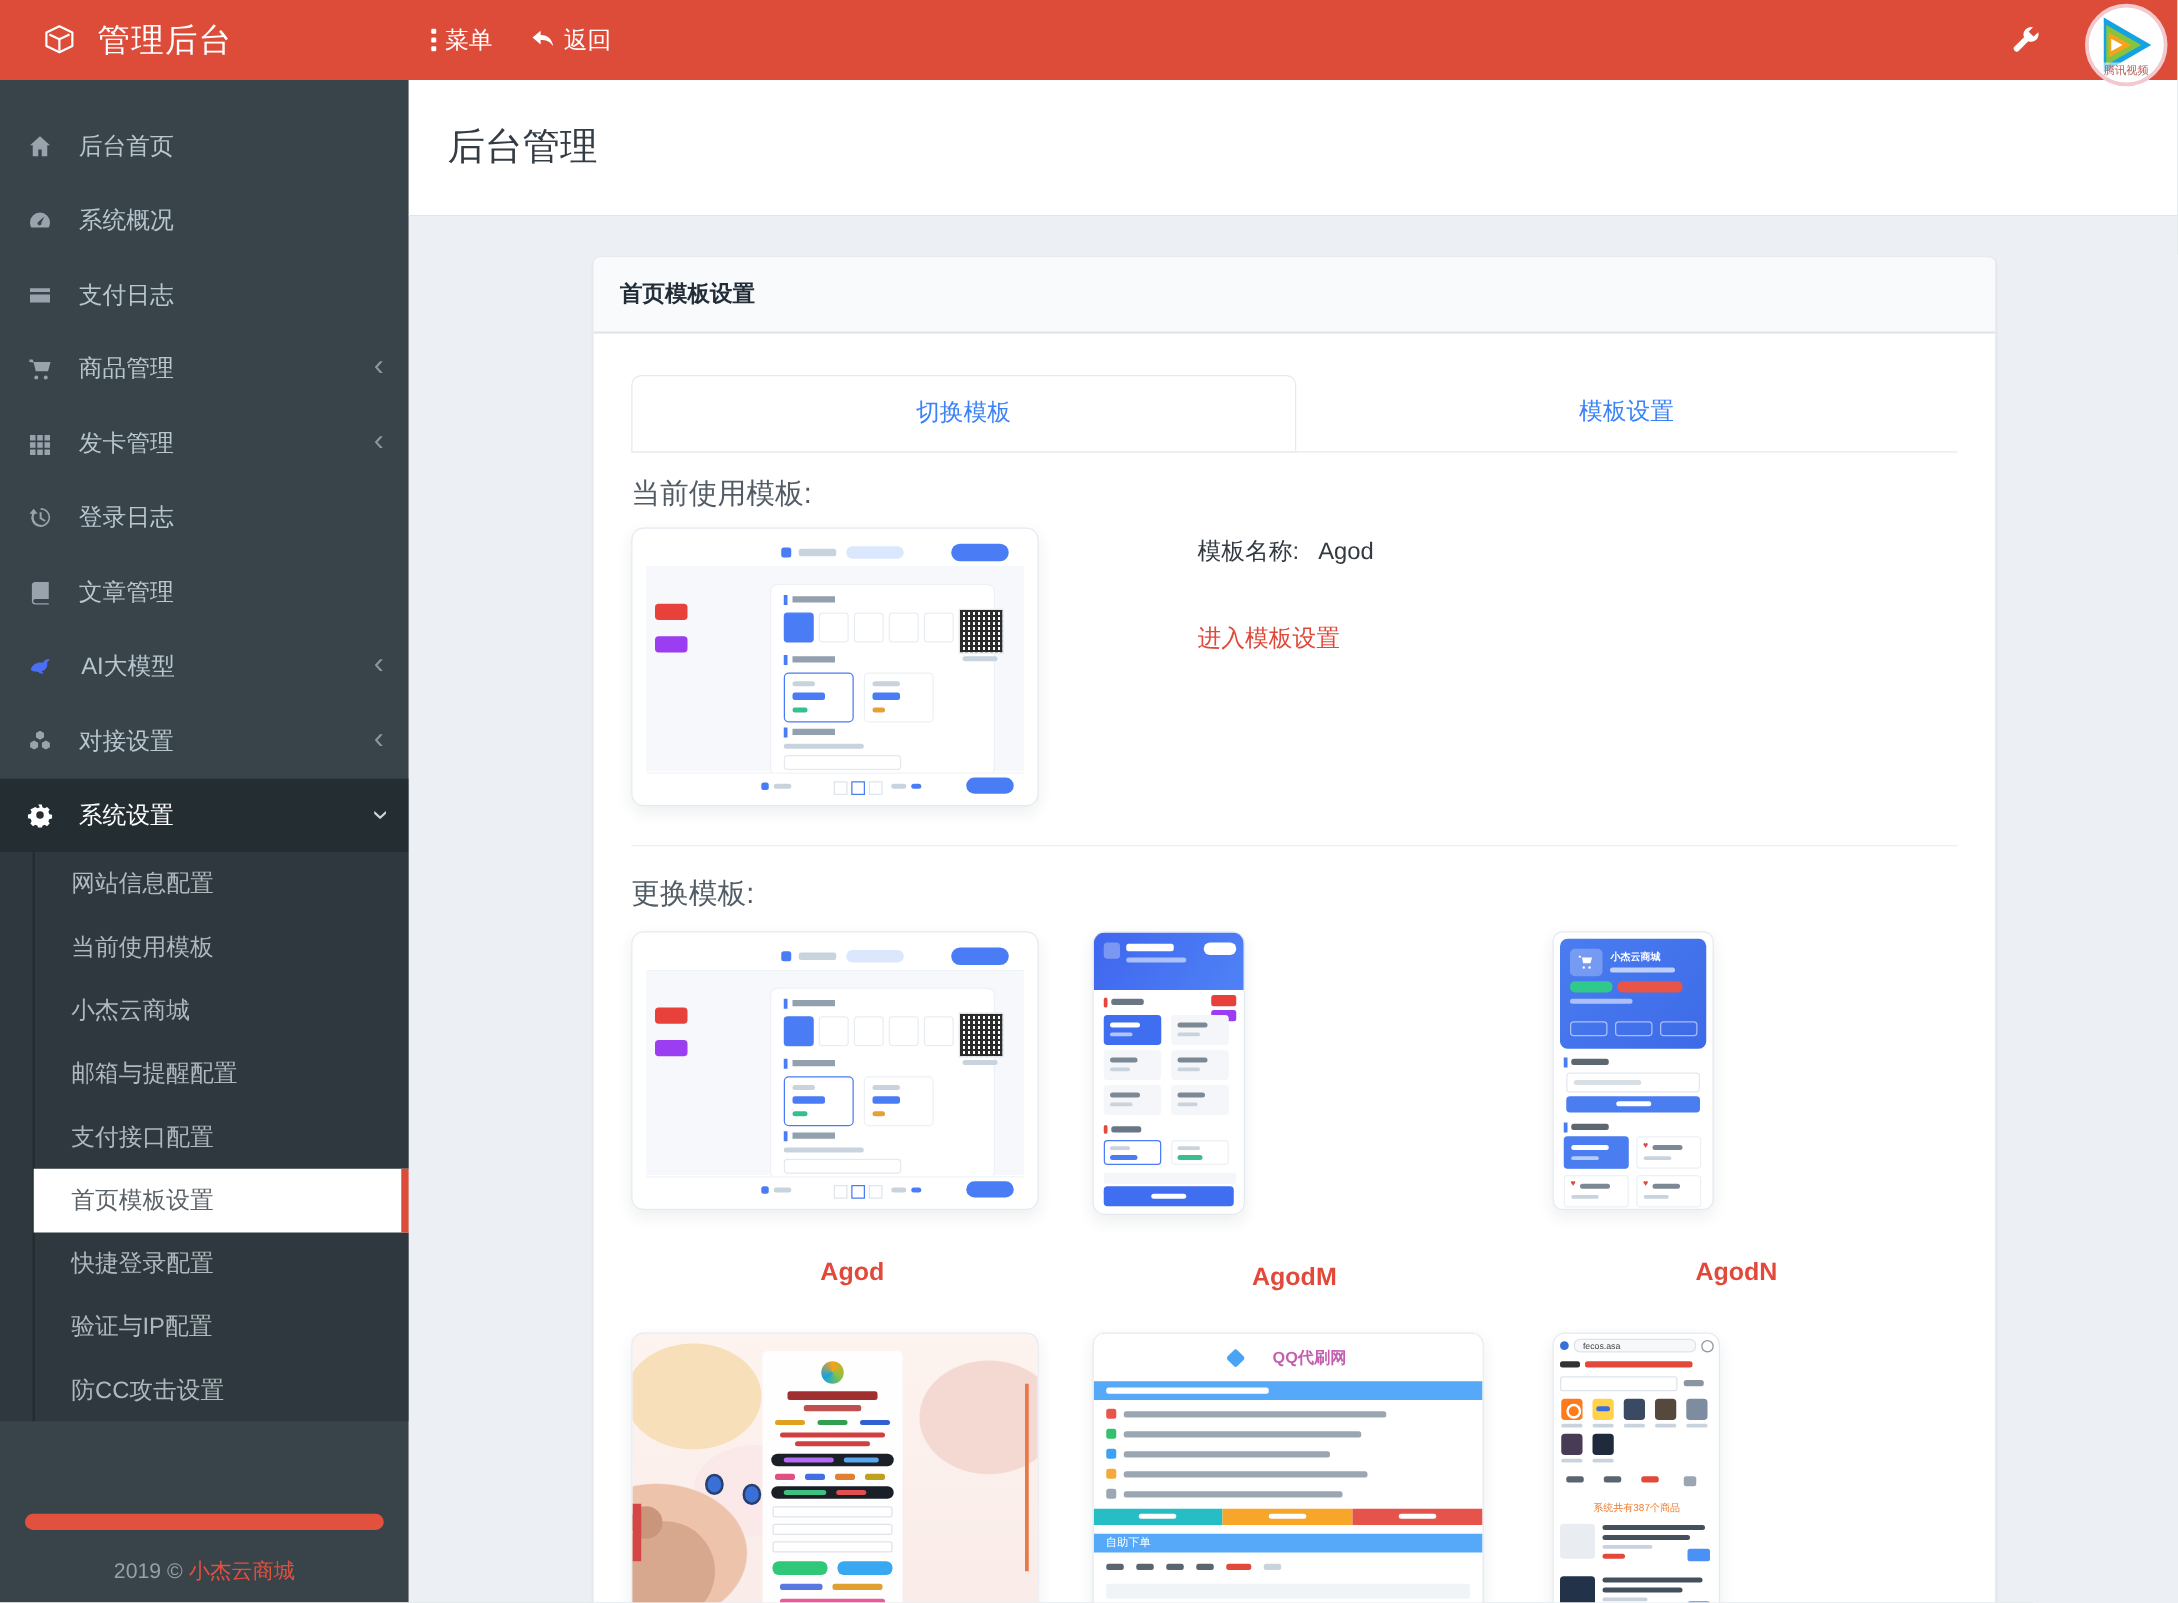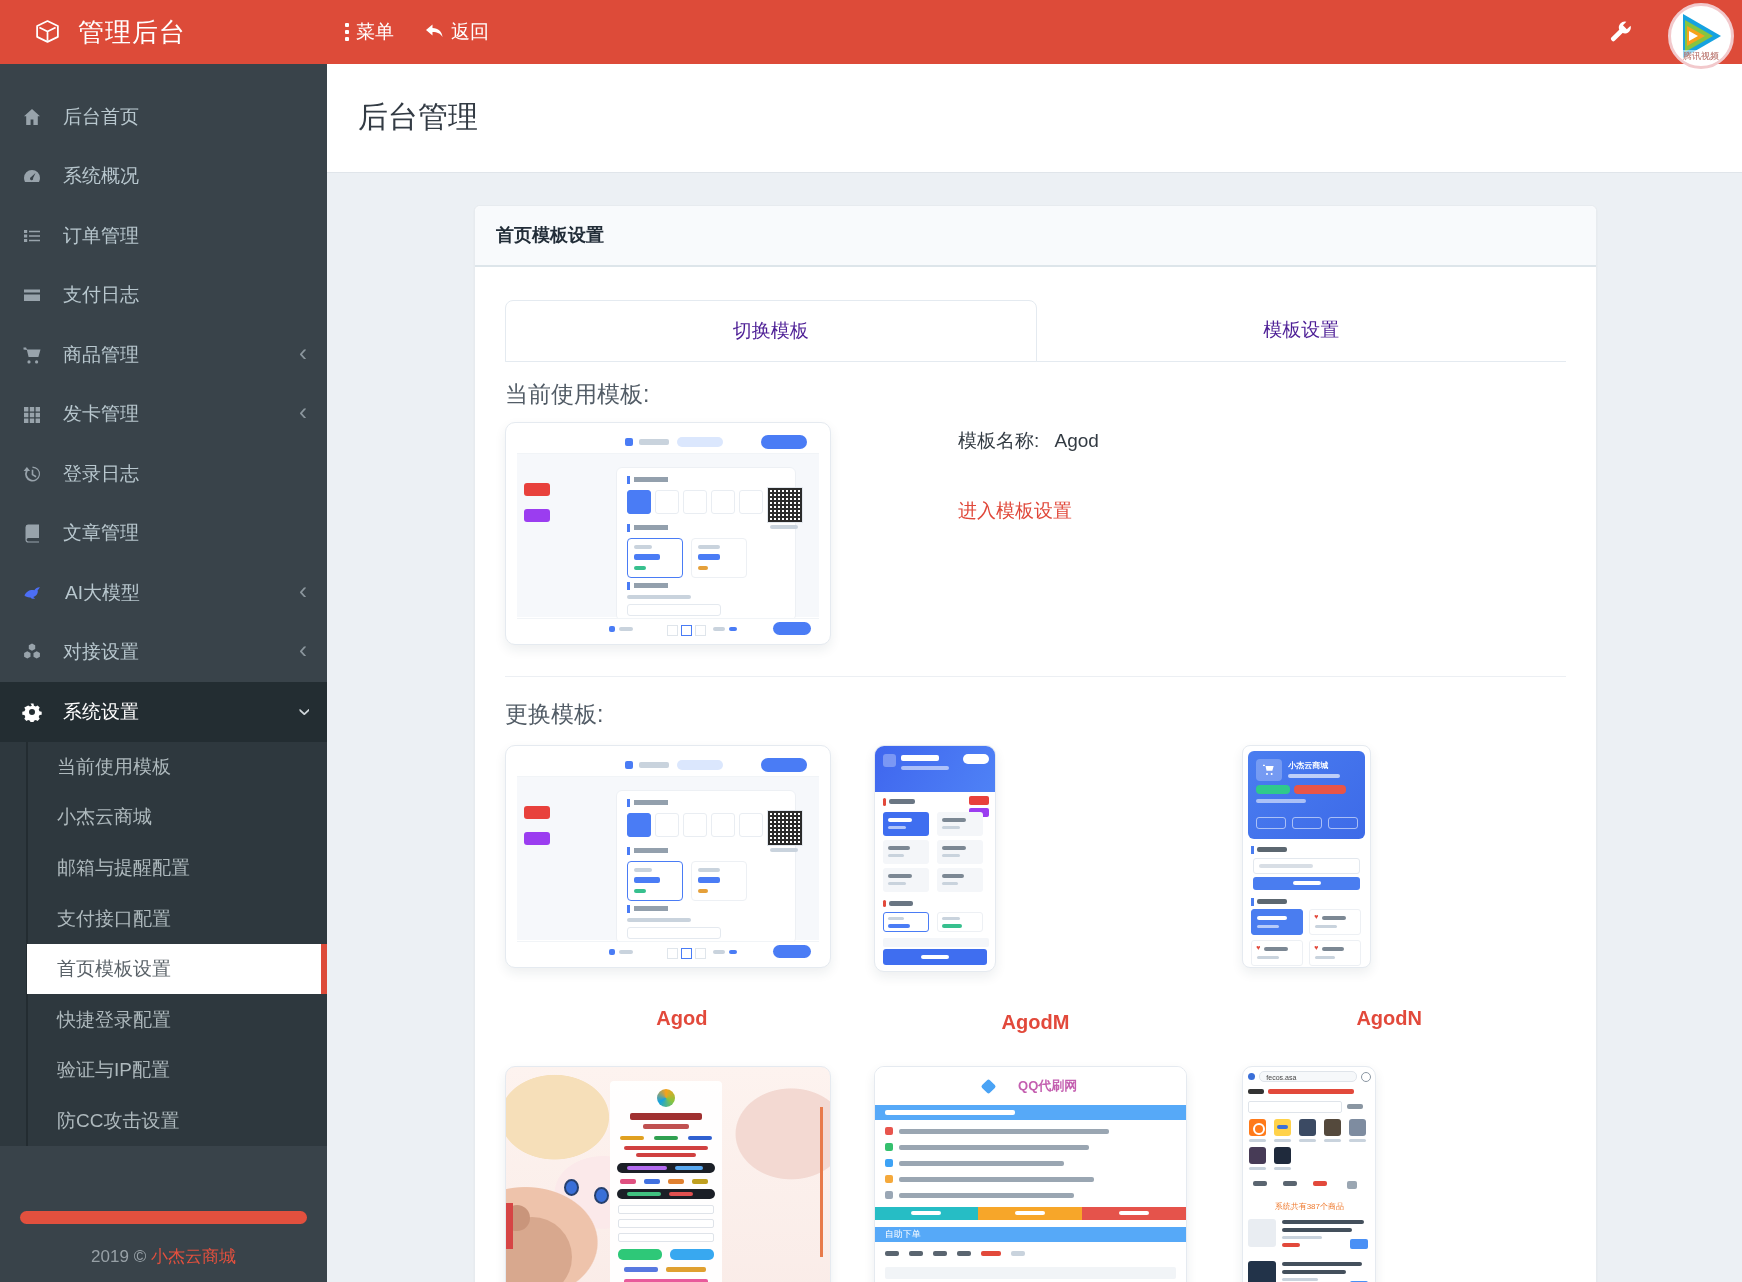--- a/index.html
+++ b/index.html
@@ -48,21 +48,21 @@
 
   
   .content{position:absolute;left:327px;top:173px;width:1415px;height:1109px;background:#ecf0f4;}
   .card{position:absolute;left:147px;top:32px;width:1123px;height:1130px;background:#fff;
     border:1px solid #e7ebef;border-radius:6px;box-shadow:0 1px 2px rgba(20,40,60,.05);box-sizing:border-box;}
   .card-h{height:59px;background:#f8fafc;border-bottom:2px solid #dde5ea;border-radius:6px 6px 0 0;
     font-size:18px;font-weight:bold;color:#222d38;line-height:58px;padding-left:21px;}
   .card-b{padding:0 30px;}
 
   .tabs{display:flex;margin-top:33px;border-bottom:1px solid #e4eaf0;}
-  .tab{flex:1;height:60px;line-height:60px;text-align:center;font-size:19px;color:#4c1d95;cursor:pointer;}
+  .tab{flex:1;height:60px;line-height:60px;text-align:center;font-size:19px;color:#3b82f6;cursor:pointer;}
   .tab.active{border:1px solid #e4eaf0;border-radius:8px 8px 0 0;background:#fff;margin-bottom:-1px;}
 
   .sec-h{margin-top:17px;font-size:23px;color:#525c66;}
   .cur-row{display:flex;margin-top:12px;}
   .cur-info{margin-left:127px;padding-top:6px;font-size:19px;color:#323a42;}
   .cur-link{display:inline-block;margin-top:44px;font-size:19px;color:#e0483a;cursor:pointer;}
   .divider{margin-top:31px;border-top:1px solid #eceff3;}
   .grid{display:grid;grid-template-columns:1fr 1fr 1fr;margin-top:15px;}
   .cell{position:relative;}
   .tname{margin-top:39px;text-align:center;font-size:20px;font-weight:bold;color:#e2493b;}
@@ -202,26 +202,20 @@
         <span>后台首页</span>
       </div>
       <div class="sn-item">
         <svg width="20" height="20" viewBox="0 0 20 20" fill="#98a3ab">
             <path d="M10 4a8 8 0 0 0-8 8c0 1.4.4 2.8 1 4h14a8.7 8.7 0 0 0 1-4 8 8 0 0 0-8-8zm1.2 8.7a1.6 1.6 0 1 1-2.4-1.4l4.7-4.2-2.5 5.2c.1.1.2.2.2.4z"></path>
           </svg>
         <span>系统概况</span>
       </div>
       <div class="sn-item">
         <svg width="20" height="20" viewBox="0 0 20 20" fill="#98a3ab">
-            <path d="M2 4h3.2v3H2zM7 4.7h11v1.6H7zM2 8.5h3.2v3H2zM7 9.2h11v1.6H7zM2 13h3.2v3H2zM7 13.7h11v1.6H7z"></path>
-          </svg>
-        <span>订单管理</span>
-      </div>
-      <div class="sn-item">
-        <svg width="20" height="20" viewBox="0 0 20 20" fill="#98a3ab">
             <path d="M2 4.5h16v3H2zM2 9.5h16V16H2zm2 3.5h4.5v1.5H4z"></path>
           </svg>
         <span>支付日志</span>
       </div>
       <div class="sn-item">
         <svg width="20" height="20" viewBox="0 0 20 20" fill="#98a3ab">
             <path d="M1.5 2.5h2.6l.8 2H18.5l-2.1 7.5H6.6L4.9 4.9 1.5 4.5zM7 15.3a1.6 1.6 0 1 1 0 3.2 1.6 1.6 0 0 1 0-3.2zm7.6 0a1.6 1.6 0 1 1 0 3.2 1.6 1.6 0 0 1 0-3.2z"></path>
           </svg>
         <span>商品管理</span>
         <span class="chev">‹</span>
@@ -261,20 +255,23 @@
       </div>
       <div class="sn-item active">
         <svg width="20" height="20" viewBox="0 0 20 20" fill="#ffffff">
             <path d="M8.5 1.5h3l.4 2.2 1.9.8 1.8-1 2.1 2.1-1 1.8.8 1.9 2.2.4v3l-2.2.4-.8 1.9 1 1.8-2.1 2.1-1.8-1-1.9.8-.4 2.2h-3l-.4-2.2-1.9-.8-1.8 1-2.1-2.1 1-1.8-.8-1.9-2.2-.4v-3l2.2-.4.8-1.9-1-1.8L6.2 3.5l1.8 1 1.9-.8zM10 7a3 3 0 1 0 0 6 3 3 0 0 0 0-6z"></path>
           </svg>
         <span>系统设置</span>
         <span class="chev down">‹</span>
       </div>
 
       <div class="smenu">
+        <div class="sm-item">
+            <span>网站信息配置</span>
+          </div>
         <div class="sm-item">
             <span>当前使用模板</span>
           </div>
         <div class="sm-item">
             <span>小杰云商城</span>
           </div>
         <div class="sm-item">
             <span>邮箱与提醒配置</span>
           </div>
         <div class="sm-item">

